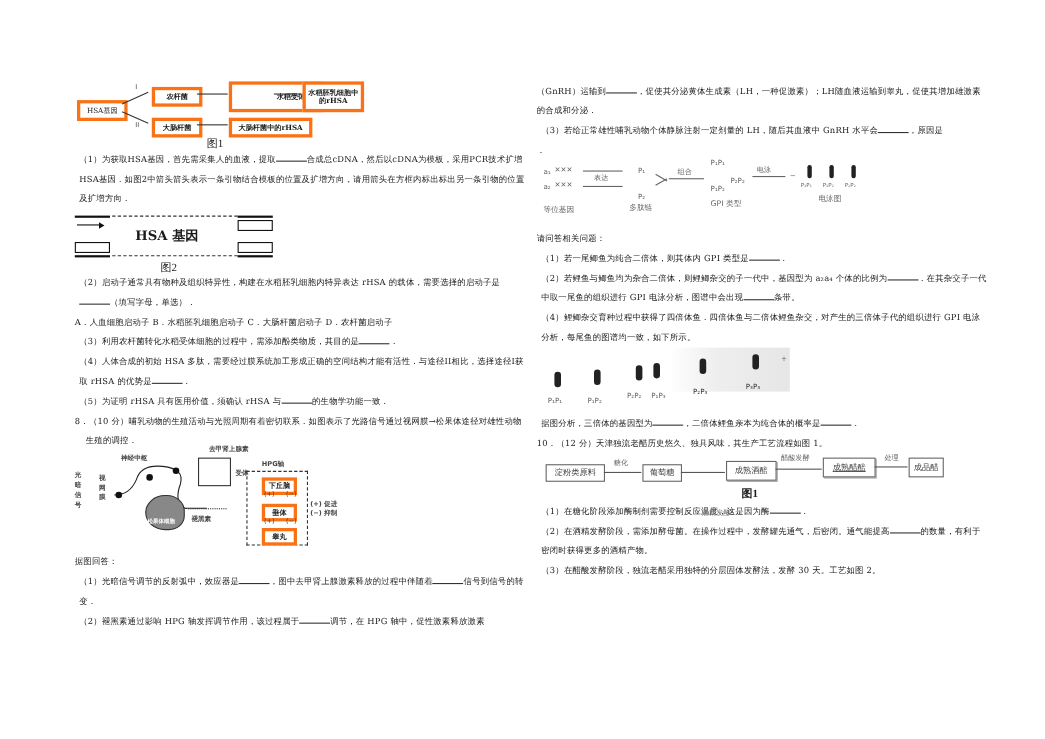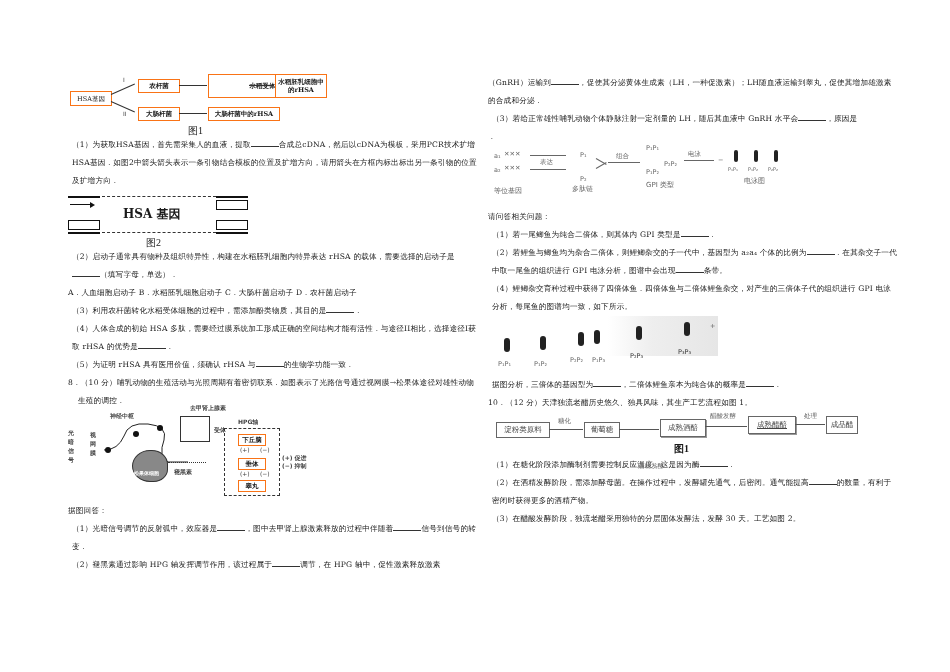--- a/index.html
+++ b/index.html
@@ -5,21 +5,21 @@
     html, body { margin: 0; padding: 0; background: #ffffff; }
     body { width: 950px; height: 672px; position: relative; overflow: hidden;
            font-family: "DejaVu Serif", "Liberation Serif", serif; color: #1a1a1a; }
     .col { position: absolute; top: 74px; width: 410px; }
     .col-left { left: 68px; }
     .col-right { left: 488px; }
     .p { font-size: 7.6px; line-height: 18px; margin: 0; white-space: normal; letter-spacing: 0.2px; }
     .ind { padding-left: 4px; }
     .blank { display: inline-block; width: 28px; border-bottom: 1px solid #333; height: 8px; vertical-align: baseline; }
     .abs { position: absolute; }
-    .box { position: absolute; border: 1px solid #f97316; background: #fff; font-size: 6.5px;
+    .box { position: absolute; border: 3px solid #f97316; background: #fff; font-size: 6.5px;
            display: flex; align-items: center; justify-content: center; text-align: center; line-height: 8px; font-weight: bold; }
     .line { position: absolute; background: #333; height: 1px; }
     .cap { position: absolute; font-size: 10px; font-family: Liberation Serif, serif; }
     .small { font-size: 6px; font-family: "DejaVu Sans", sans-serif; color: #444; }
     .band { position: absolute; width: 6px; height: 14px; border-radius: 3px; background: #222; }
     .hand { position: absolute; font-size: 6.5px; color: #666; font-family: "DejaVu Sans", sans-serif; }
     .fbox { position: absolute; border: 1px solid #666; font-size: 7.5px; color: #444; display: flex; align-items: center; justify-content: center; background: #fff; }
   </style>
 </head>
 <body>

